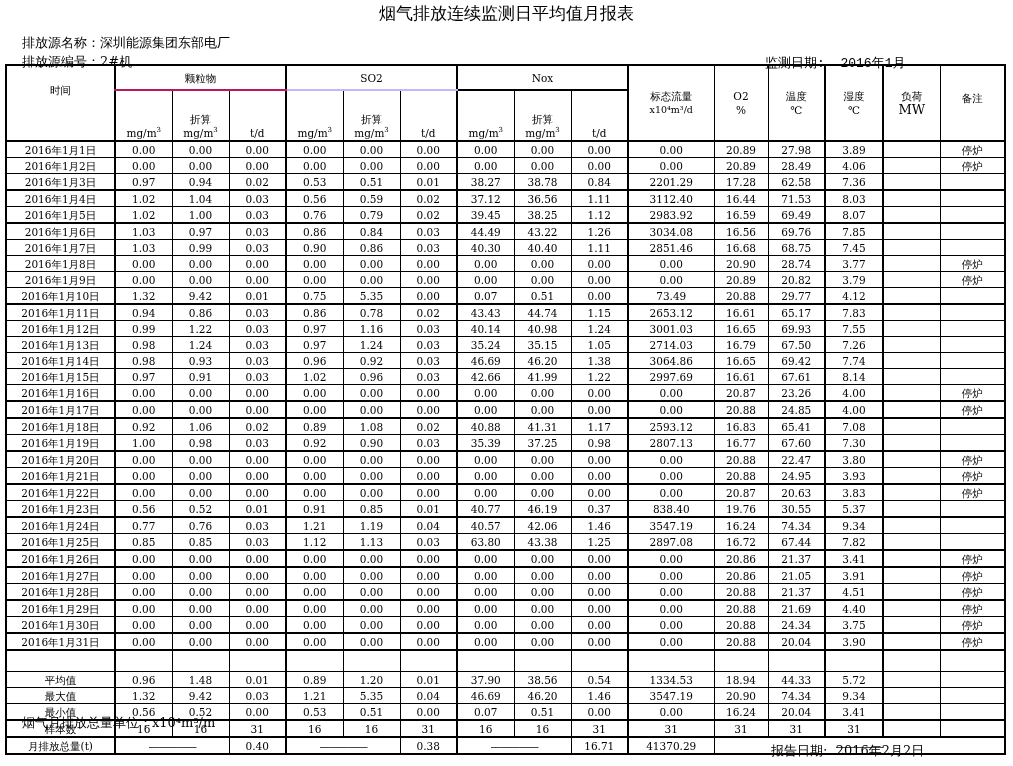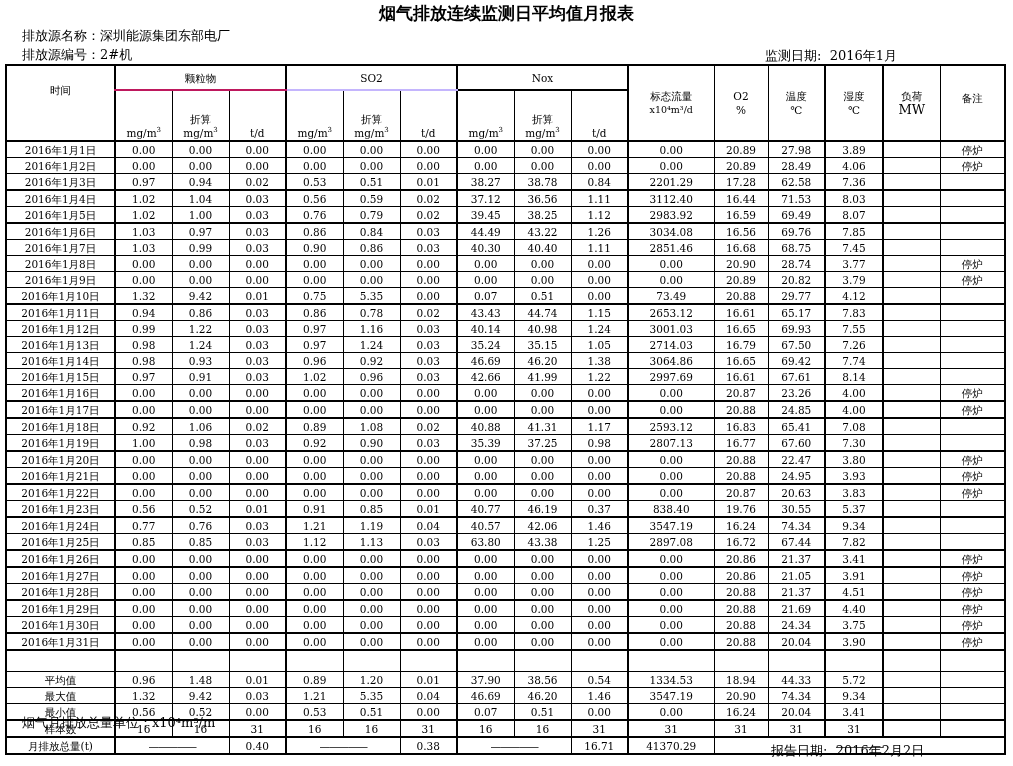--- a/index.html
+++ b/index.html
@@ -1,23 +1,23 @@
 <!DOCTYPE html>
 <html><head>
 <meta charset="utf-8">
 <style>
   html, body { margin:0; padding:0; background:#ffffff; }
   body { width:1013px; height:766px; position:relative; overflow:hidden;
          font-family: "DejaVu Serif", "Liberation Serif", serif; color:#000; }
   .title { position:absolute; left:0; top:2px; width:1013px; text-align:center;
-           font-size:17px; font-weight:bold; font-family:"DejaVu Sans","Liberation Sans",sans-serif; }
-  .meta { position:absolute; font-size:13px; }
+           font-size:17px; font-weight:normal; font-family:"DejaVu Sans","Liberation Sans",sans-serif; }
+  .meta { position:absolute; font-size:13px;margin-top:7px; }
   .m1 { left:22px; top:27px; }
   .m2 { left:22px; top:46px;text-align:right; }
-  .m3 { left:765px; top:47px; }
+  .m3 { left:765px; top:47px;font-family:Liberation Mono, monospace; }
   .unit-note { position:absolute; left:22px; top:714px; font-size:13px; }
   .report-date { position:absolute; left:771px; top:742px; font-size:13px; }
   table { position:absolute; left:5px; top:64px; border-collapse:collapse; table-layout:fixed;
           font-size:10.5px; }
   td { border:1px solid #000; padding:0; text-align:center; height:15px; line-height:14px;
        white-space:nowrap; overflow:hidden; }
   .hdr td { font-size:10.5px; }
   .thick-l { border-left:2px solid #000; }
   .thick-b { border-bottom:2px solid #000; }
   .thick-t { border-top:2px solid #000; }

